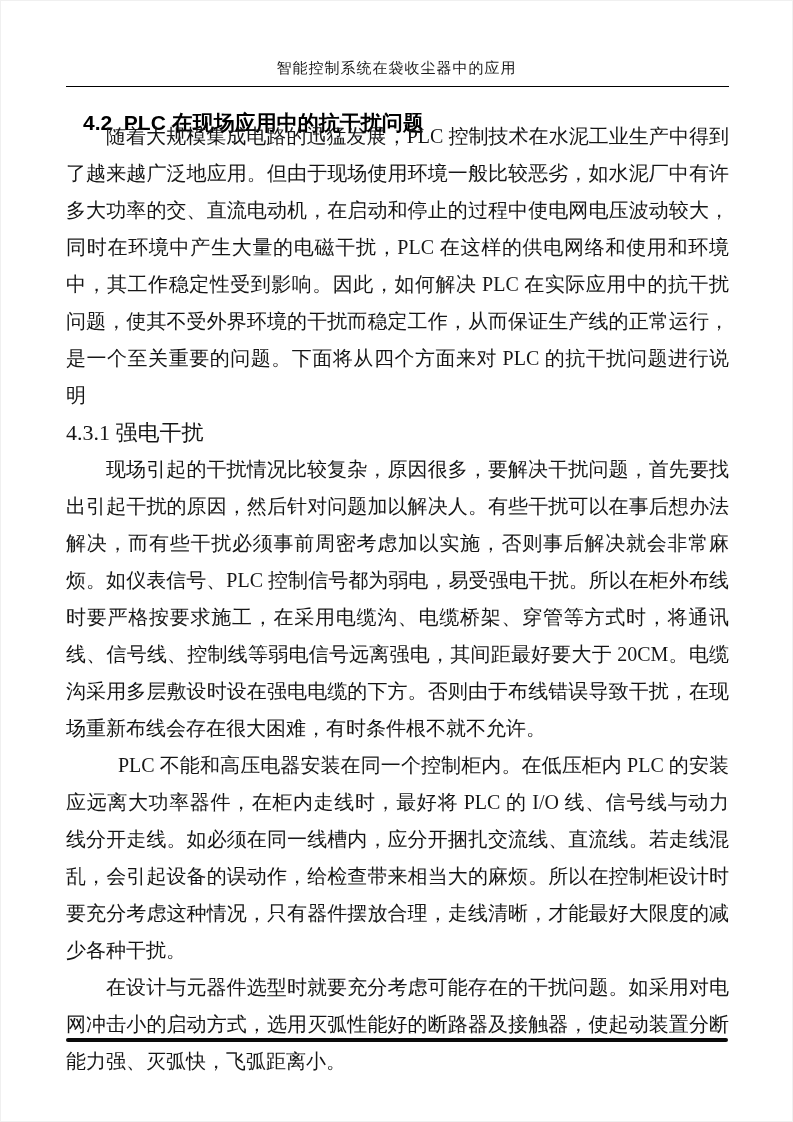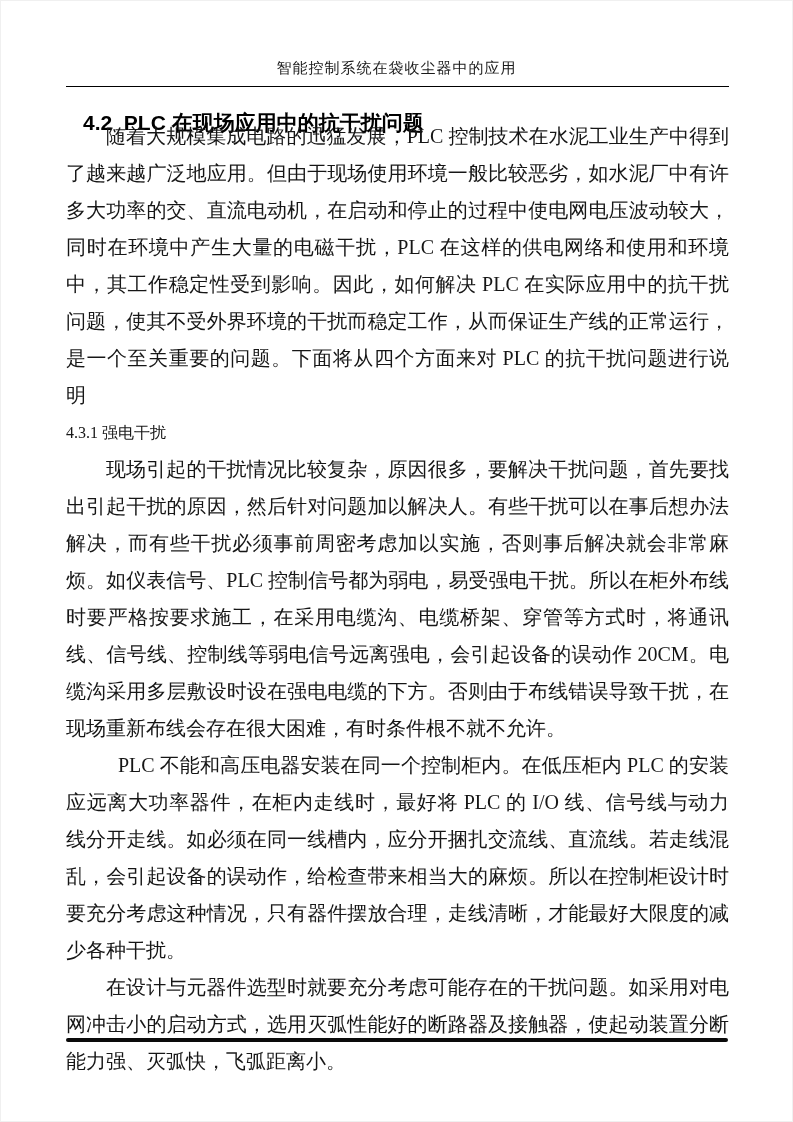--- a/index.html
+++ b/index.html
@@ -59,21 +59,21 @@
   }
   .content p {
     margin: 0;
     padding: 0;
   }
   .para { text-indent: 2em; }
   .para-lg { text-indent: 2.6em; }
   .subheading {
     text-indent: 0;
     text-align: left;
-    font-size: 16px;
+    font-size: 22px;
     line-height: 37px;
     font-weight: normal;
     font-family: Liberation Serif, serif;
   }
   
   .footer-rule {
     position: absolute;
     top: 1037px;
     left: 65px;
     width: 662px;
@@ -110,21 +110,21 @@
 
   <div class="running-title">智能控制系统在袋收尘器中的应用</div>
 
   <div class="header-rule"></div>
 
   <h1 class="section-heading">4.2  PLC 在现场应用中的抗干扰问题</h1>
 
   <div class="content">
     <p class="para">随着大规模集成电路的迅猛发展，PLC 控制技术在水泥工业生产中得到了越来越广泛地应用。但由于现场使用环境一般比较恶劣，如水泥厂中有许多大功率的交、直流电动机，在启动和停止的过程中使电网电压波动较大，同时在环境中产生大量的电磁干扰，PLC 在这样的供电网络和使用和环境中，其工作稳定性受到影响。因此，如何解决 PLC 在实际应用中的抗干扰问题，使其不受外界环境的干扰而稳定工作，从而保证生产线的正常运行，是一个至关重要的问题。下面将从四个方面来对 PLC 的抗干扰问题进行说明</p>
     <p class="subheading">4.3.1 强电干扰</p>
-    <p class="para">现场引起的干扰情况比较复杂，原因很多，要解决干扰问题，首先要找出引起干扰的原因，然后针对问题加以解决人。有些干扰可以在事后想办法解决，而有些干扰必须事前周密考虑加以实施，否则事后解决就会非常麻烦。如仪表信号、PLC 控制信号都为弱电，易受强电干扰。所以在柜外布线时要严格按要求施工，在采用电缆沟、电缆桥架、穿管等方式时，将通讯线、信号线、控制线等弱电信号远离强电，会引起设备的误动作 20CM。电缆沟采用多层敷设时设在强电电缆的下方。否则由于布线错误导致干扰，在现场重新布线会存在很大困难，有时条件根不就不允许。</p>
+    <p class="para">现场引起的干扰情况比较复杂，原因很多，要解决干扰问题，首先要找出引起干扰的原因，然后针对问题加以解决人。有些干扰可以在事后想办法解决，而有些干扰必须事前周密考虑加以实施，否则事后解决就会非常麻烦。如仪表信号、PLC 控制信号都为弱电，易受强电干扰。所以在柜外布线时要严格按要求施工，在采用电缆沟、电缆桥架、穿管等方式时，将通讯线、信号线、控制线等弱电信号远离强电，其间距最好要大于 20CM。电缆沟采用多层敷设时设在强电电缆的下方。否则由于布线错误导致干扰，在现场重新布线会存在很大困难，有时条件根不就不允许。</p>
     <p class="para para-lg">PLC 不能和高压电器安装在同一个控制柜内。在低压柜内 PLC 的安装应远离大功率器件，在柜内走线时，最好将 PLC 的 I/O 线、信号线与动力线分开走线。如必须在同一线槽内，应分开捆扎交流线、直流线。若走线混乱，会引起设备的误动作，给检查带来相当大的麻烦。所以在控制柜设计时要充分考虑这种情况，只有器件摆放合理，走线清晰，才能最好大限度的减少各种干扰。</p>
     <p class="para">在设计与元器件选型时就要充分考虑可能存在的干扰问题。如采用对电网冲击小的启动方式，选用灭弧性能好的断路器及接触器，使起动装置分断能力强、灭弧快，飞弧距离小。</p>
   </div>
 
   <div class="footer-rule"></div>
 
   <div class="footer-row">
     <span class="page-number">76</span>
     <span class="issue-label">2024.No.2</span>
   </div>

